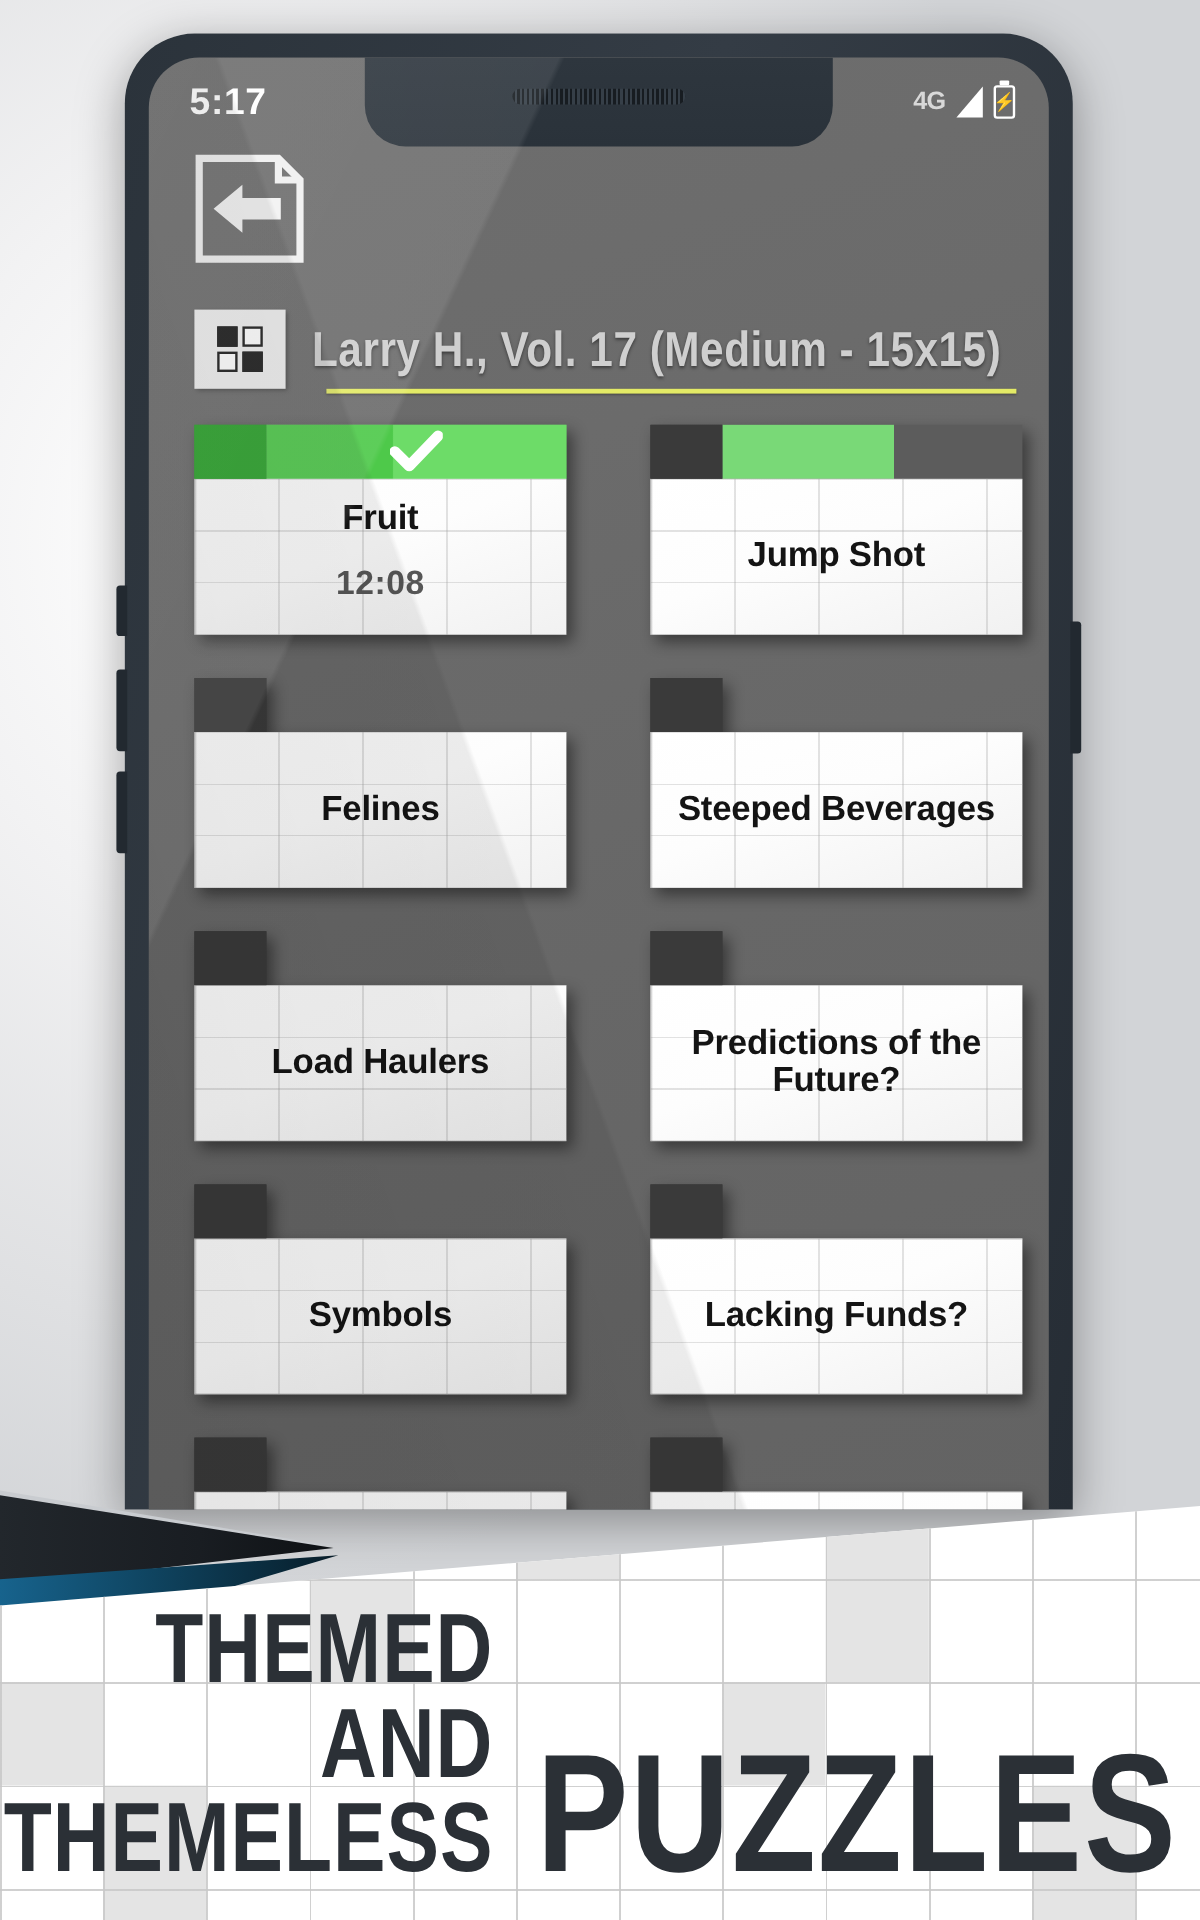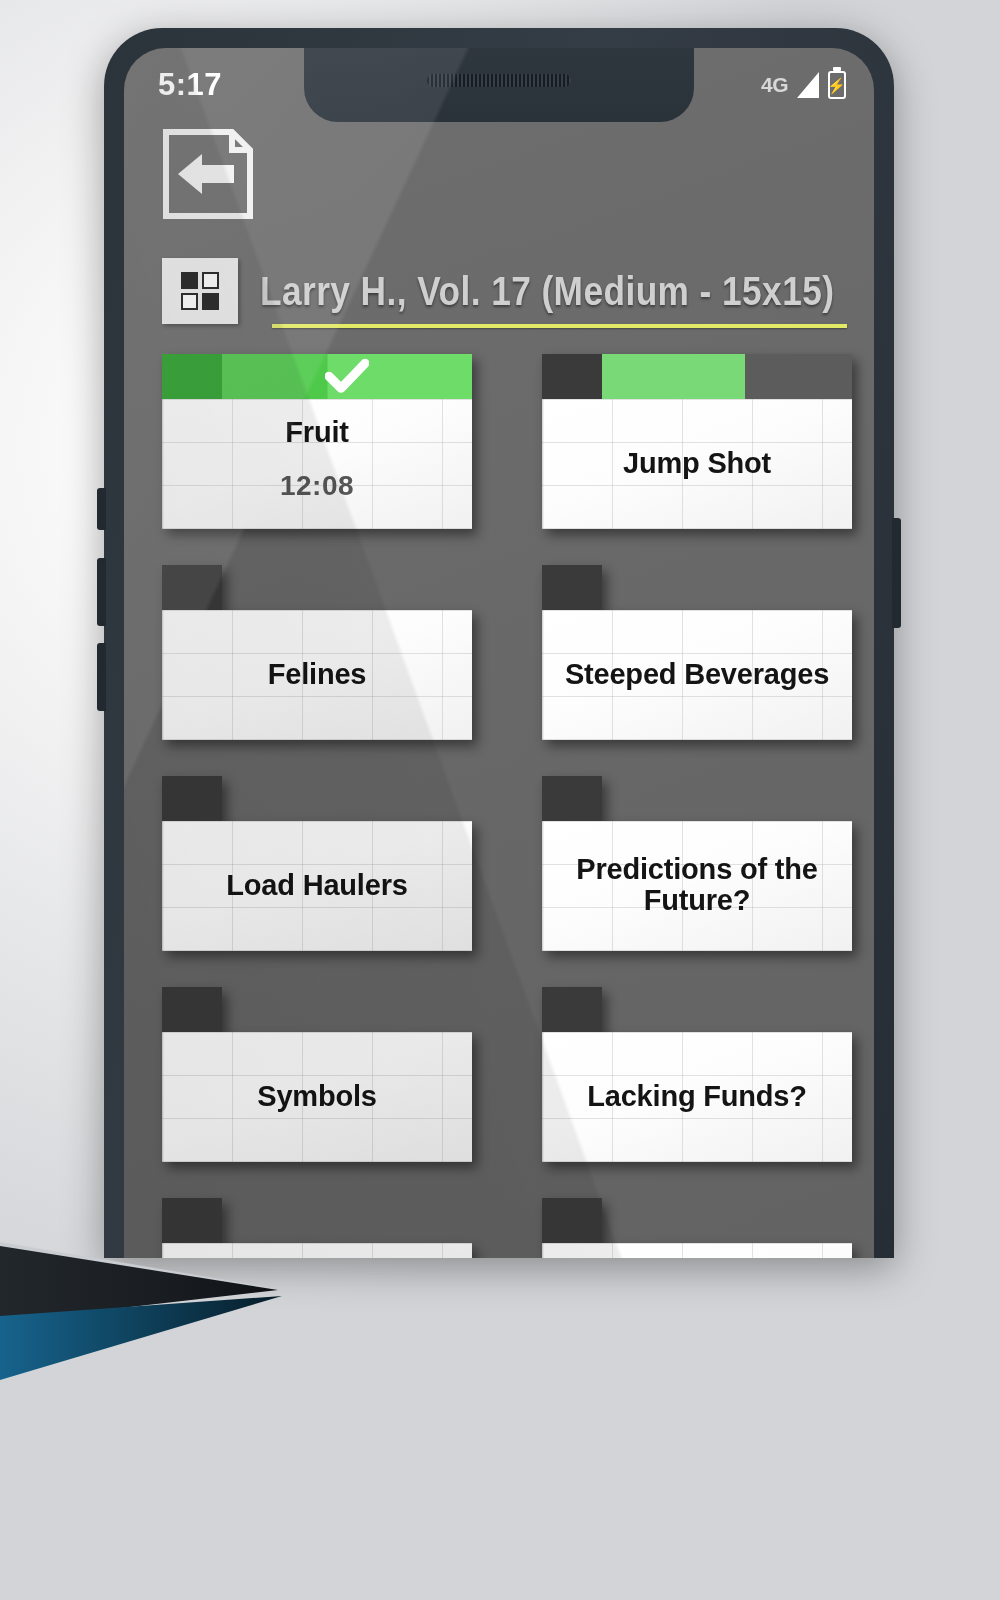--- a/index.html
+++ b/index.html
@@ -399,14 +399,36 @@
     </defs>
 
     <polygon points="0,92 274,138 0,118" fill="#c9ccd0"></polygon>
     <polygon points="0,96 278,140 0,172" fill="url(#darkgrad)"></polygon>
 
     <polygon points="0,166 282,146 0,230" fill="url(#tealgrad)"></polygon>
 
     <polygon points="0,120 1000,62 1000,100 276,142" fill="#2b3137" opacity="0"></polygon>
   </svg>
 
+  <div id="bottom">
+    <div id="xgrid">
+      <div class="xcell" style="left:86px;  top:0px;   width:86px; height:86px;"></div>
+      <div class="xcell" style="left:430px; top:0px;   width:86px; height:86px;"></div>
+      <div class="xcell" style="left:688px; top:0px;   width:86px; height:172px;"></div>
+      <div class="xcell" style="left:258px; top:86px;  width:86px; height:86px;"></div>
+      <div class="xcell" style="left:0px;   top:172px; width:86px; height:86px;"></div>
+      <div class="xcell" style="left:602px; top:172px; width:86px; height:86px;"></div>
+      <div class="xcell" style="left:86px;  top:258px; width:86px; height:112px;"></div>
+      <div class="xcell" style="left:860px; top:258px; width:86px; height:112px;"></div>
+      <div id="xlines"></div>
+    </div>
+
+    <div id="banner-text">
+      <div class="bt-left">
+        <div>THEMED AND</div>
+        <div>THEMELESS</div>
+      </div>
+      <div class="bt-sep"></div>
+      <div class="bt-right">PUZZLES</div>
+    </div>
+  </div>
 
 </div>
 
 </body></html>

